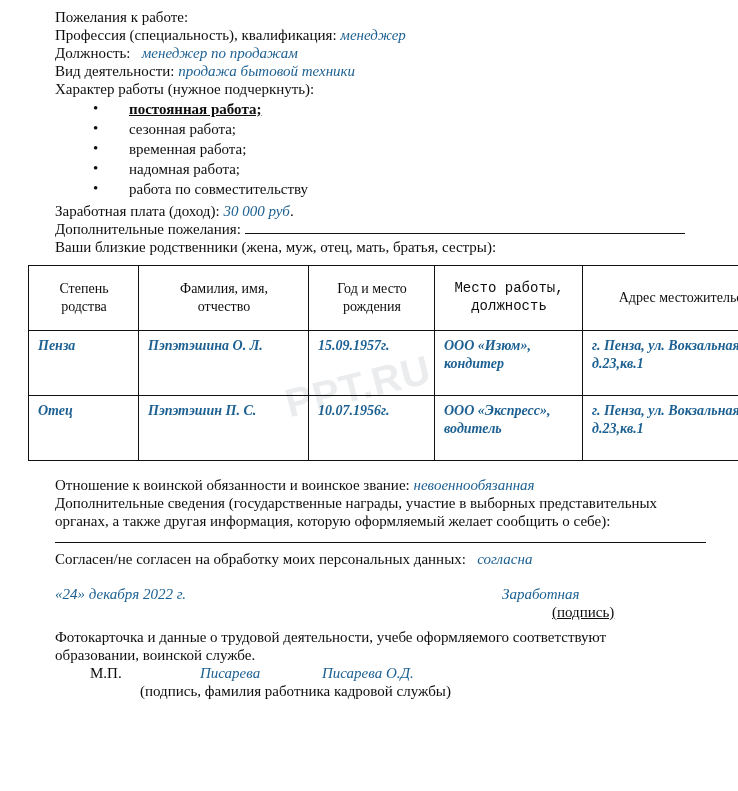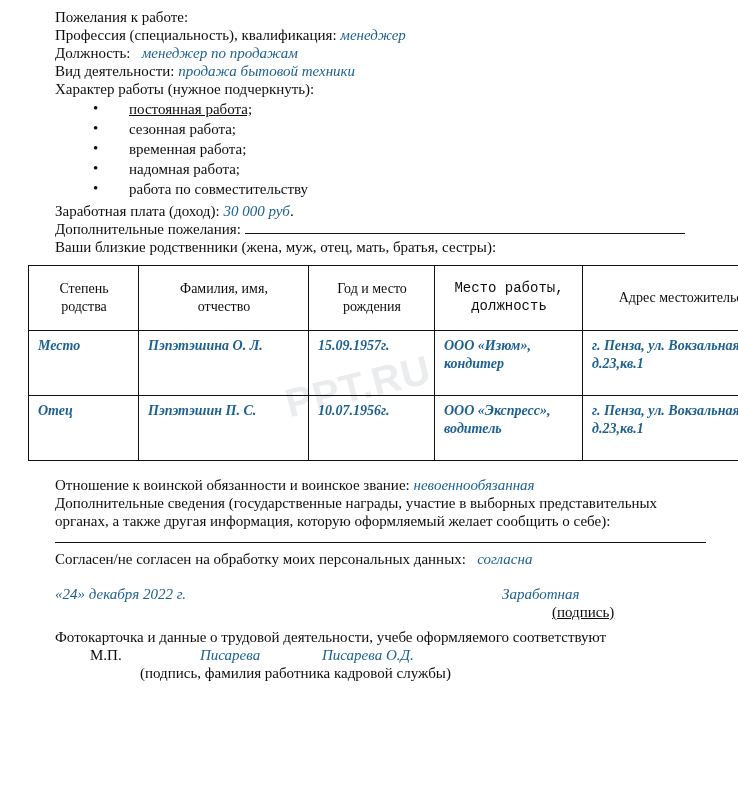--- a/index.html
+++ b/index.html
@@ -58,20 +58,21 @@
 
   .ink {
     color: #1d6193;
     font-style: italic;
     font-weight: normal;
   }
 
   .uline {
     text-decoration: underline;
     text-underline-offset: 1px;
+    font-weight: bold;
   }
 
   ul.work-types {
     margin: 2px 0 2px 0;
     padding: 0 0 0 38px;
     list-style: none;
   }
   ul.work-types li {
     position: relative;
     padding: 0 0 5px 36px;
@@ -241,21 +242,21 @@
             <span>Место работы,</span>
             <span class="th-l2">должность</span>
           </th>
           <th class="col-address">
             <span>Адрес местожительства</span>
           </th>
         </tr>
       </thead>
       <tbody>
         <tr class="row1">
-          <td class="c-degree">Место</td>
+          <td class="c-degree">Пенза</td>
           <td class="c-name">Пэпэтэшина О. Л.</td>
           <td class="c-birth">15.09.1957г.</td>
           <td>ООО «Изюм», кондитер</td>
           <td>г. Пенза, ул. Вокзальная, д.23,кв.1</td>
         </tr>
         <tr class="row2">
           <td class="c-degree">Отец</td>
           <td class="c-name">Пэпэтэшин П. С.</td>
           <td class="c-birth">10.07.1956г.</td>
           <td>ООО «Экспресс», водитель</td>
@@ -286,20 +287,21 @@
 
     <div class="sig-row line">
       <span class="sig-left ink">«24» декабря 2022 г.</span>
       <span class="ink">Заработная</span>
     </div>
     <p class="line sig-caption">(подпись)</p>
 
     <div class="gap-sm"></div>
 
     <p class="line">Фотокарточка и данные о трудовой деятельности, учебе оформляемого соответствуют</p>
+    <p class="line">образовании, воинской службе.</p>
 
     <div class="mp-row line">
       <span class="mp-label">М.П.</span>
       <span class="mp-sign ink">Писарева</span>
       <span class="ink">Писарева О.Д.</span>
     </div>
     <p class="line mp-caption">(подпись, фамилия работника кадровой службы)</p>
 
   </div>
 </div>

